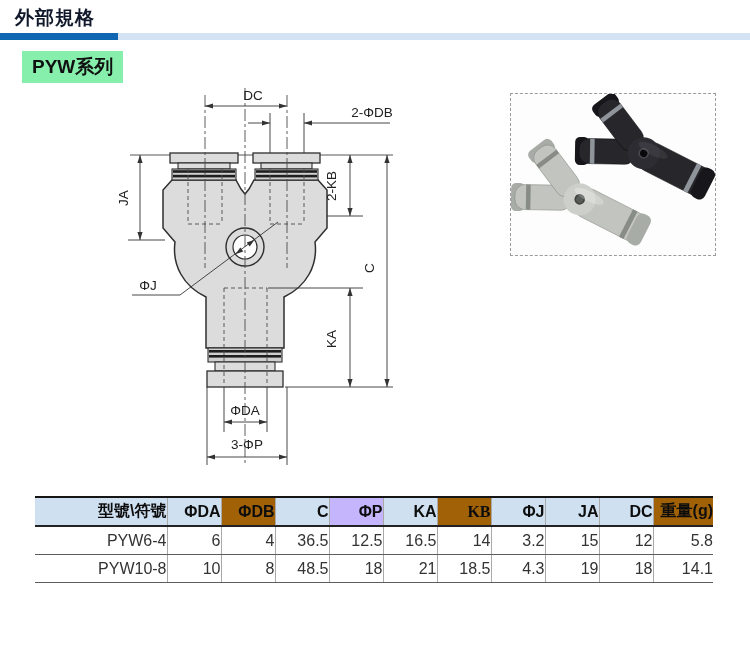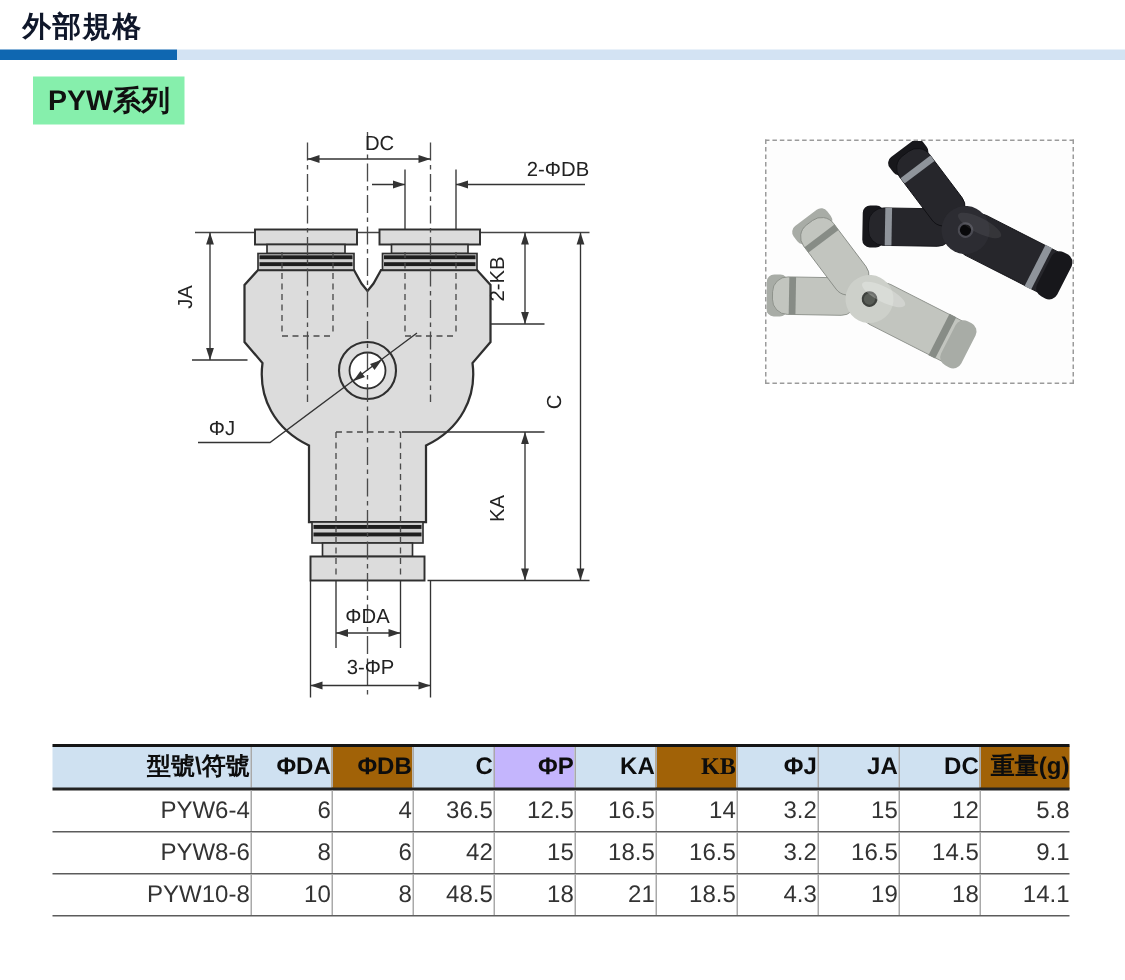--- a/index.html
+++ b/index.html
@@ -232,33 +232,20 @@
         <td>36.5</td>
         <td>12.5</td>
         <td>16.5</td>
         <td>14</td>
         <td>3.2</td>
         <td>15</td>
         <td>12</td>
         <td>5.8</td>
       </tr>
       <tr>
-        <td>PYW8-6</td>
-        <td>8</td>
-        <td>6</td>
-        <td>42</td>
-        <td>15</td>
-        <td>18.5</td>
-        <td>16.5</td>
-        <td>3.2</td>
-        <td>16.5</td>
-        <td>14.5</td>
-        <td>9.1</td>
-      </tr>
-      <tr>
         <td>PYW10-8</td>
         <td>10</td>
         <td>8</td>
         <td>48.5</td>
         <td>18</td>
         <td>21</td>
         <td>18.5</td>
         <td>4.3</td>
         <td>19</td>
         <td>18</td>

